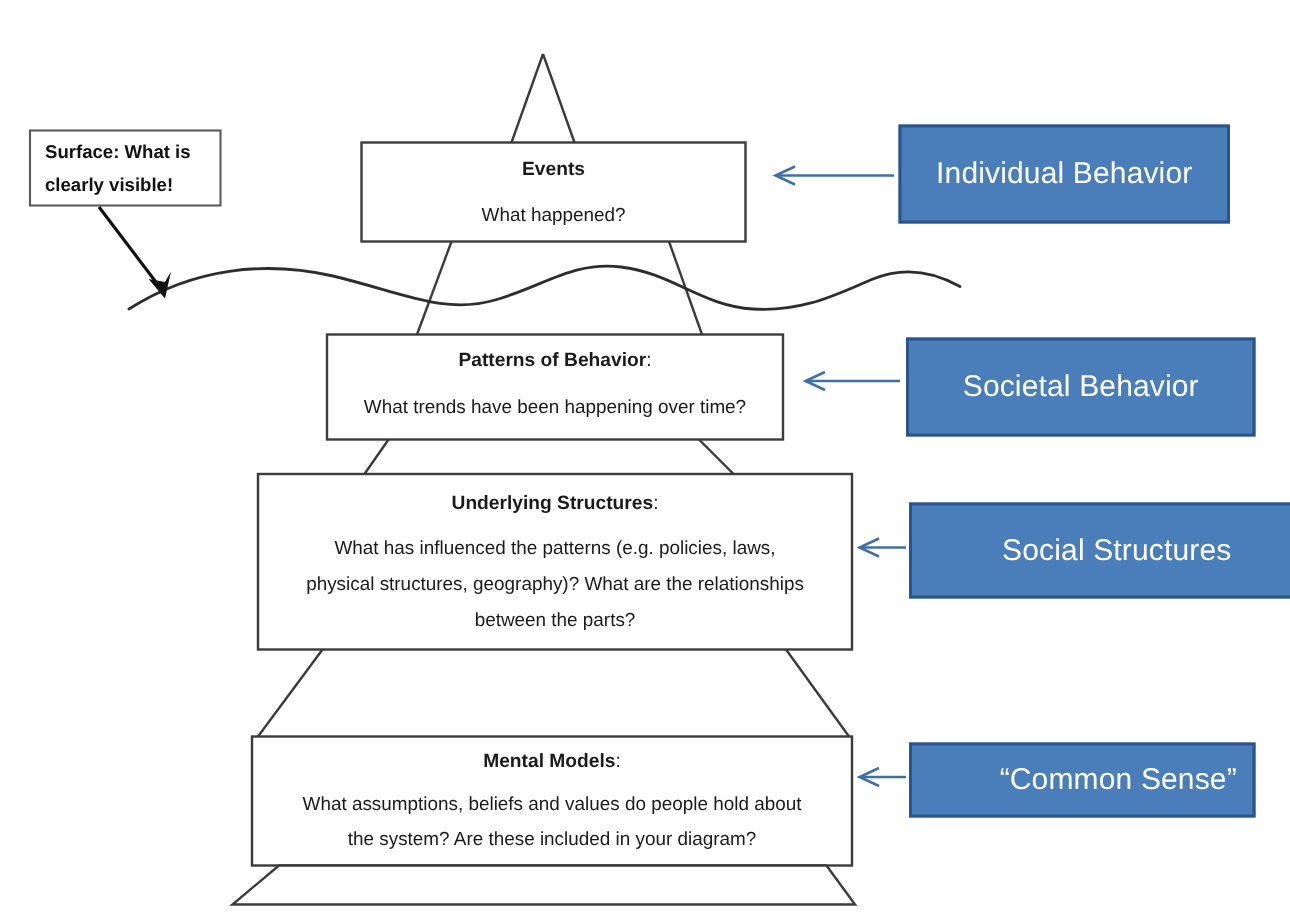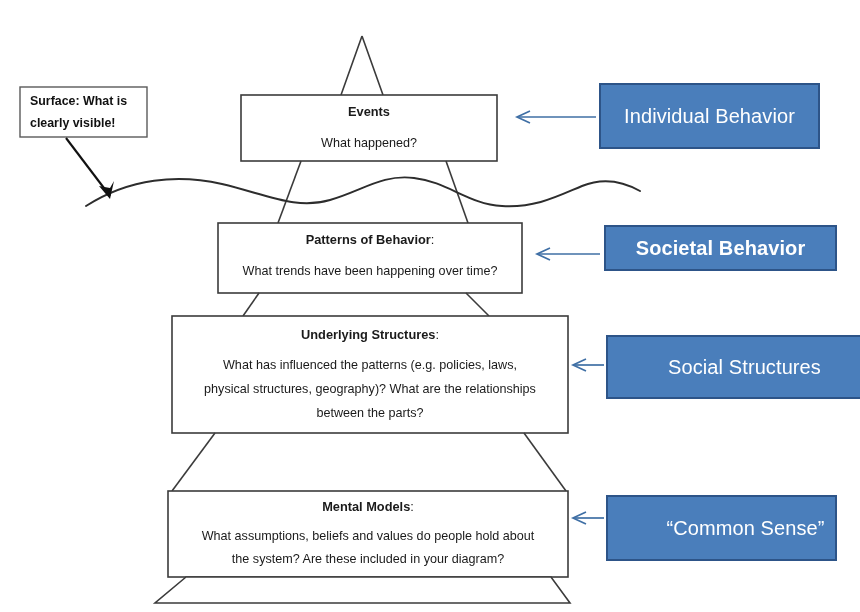--- a/index.html
+++ b/index.html
@@ -167,25 +167,25 @@
       <path class="blue-arrow" d="M 604 504 L 574 504"></path>
       <path class="blue-arrow" d="M 586 498 L 573 504 L 586 510"></path>
     </g>
 
   </svg>
 
   <div class="label-box" style="left:599px; top:69px; width:221px; height:66px;">
     <span>Individual Behavior</span>
   </div>
 
-  <div class="label-box" style="left:604px; top:211px; width:233px; height:46px;font-weight:bold;">
+  <div class="label-box" style="left:604px; top:211px; width:233px; height:66px;">
     <span>Societal Behavior</span>
   </div>
 
   <div class="label-box" style="left:606px; top:321px; width:277px; height:64px;">
     <span>Social Structures</span>
   </div>
 
-  <div class="label-box" style="left:606px; top:481px; width:231px; height:66px;padding-left:48px;">
+  <div class="label-box" style="left:606px; top:481px; width:231px; height:50px;padding-left:48px;">
     <span>“Common Sense”</span>
   </div>
 
 </div>
 
 </body></html>

